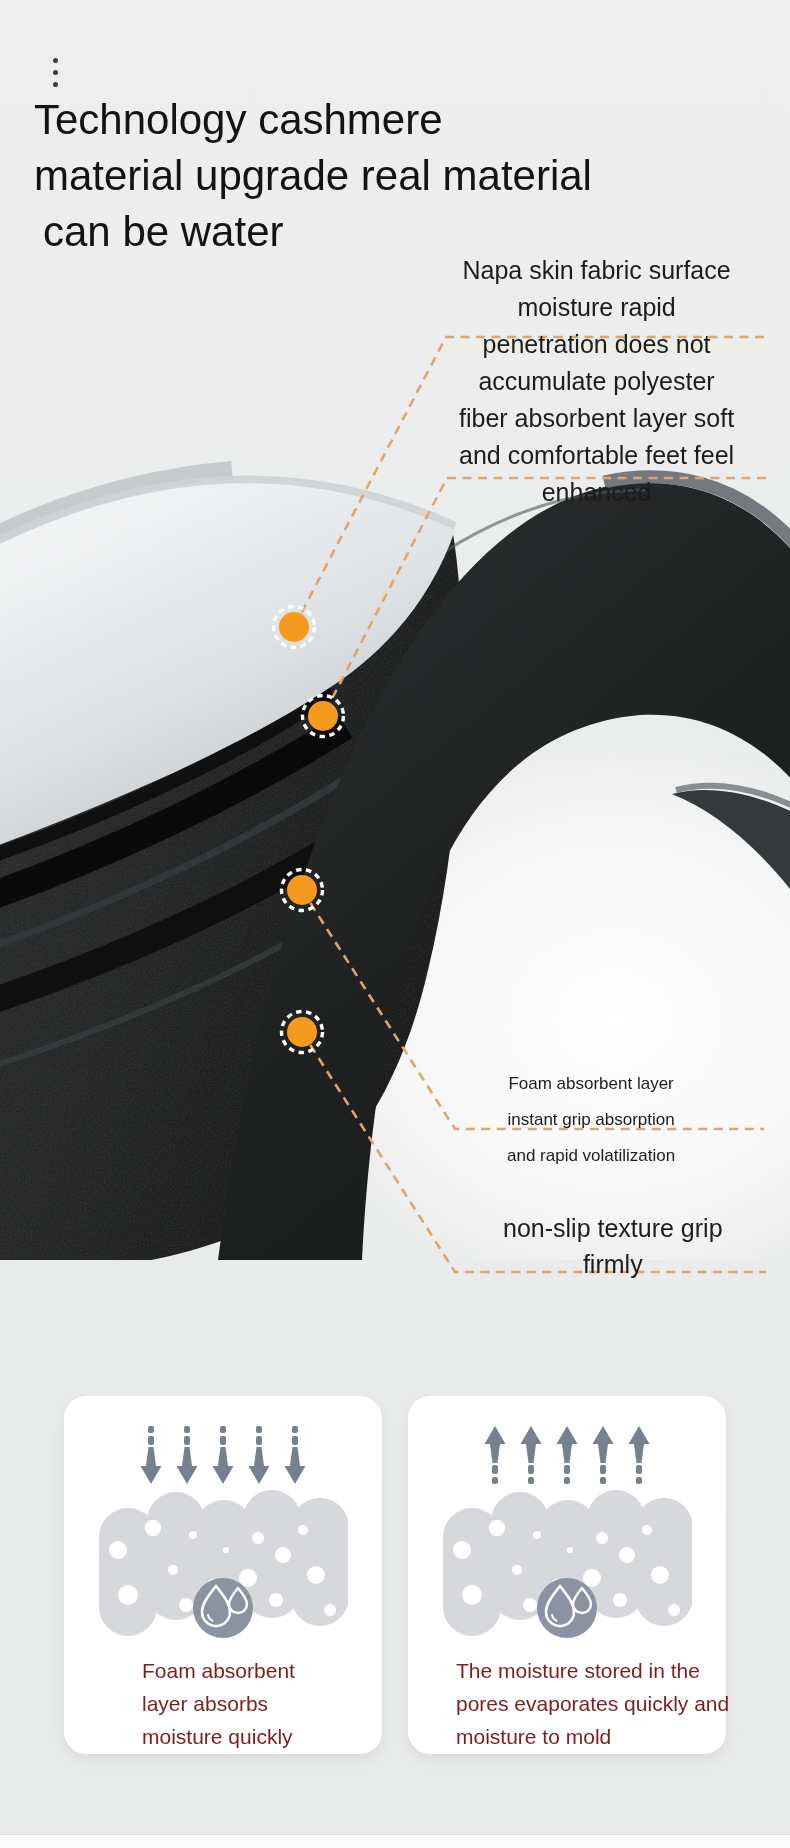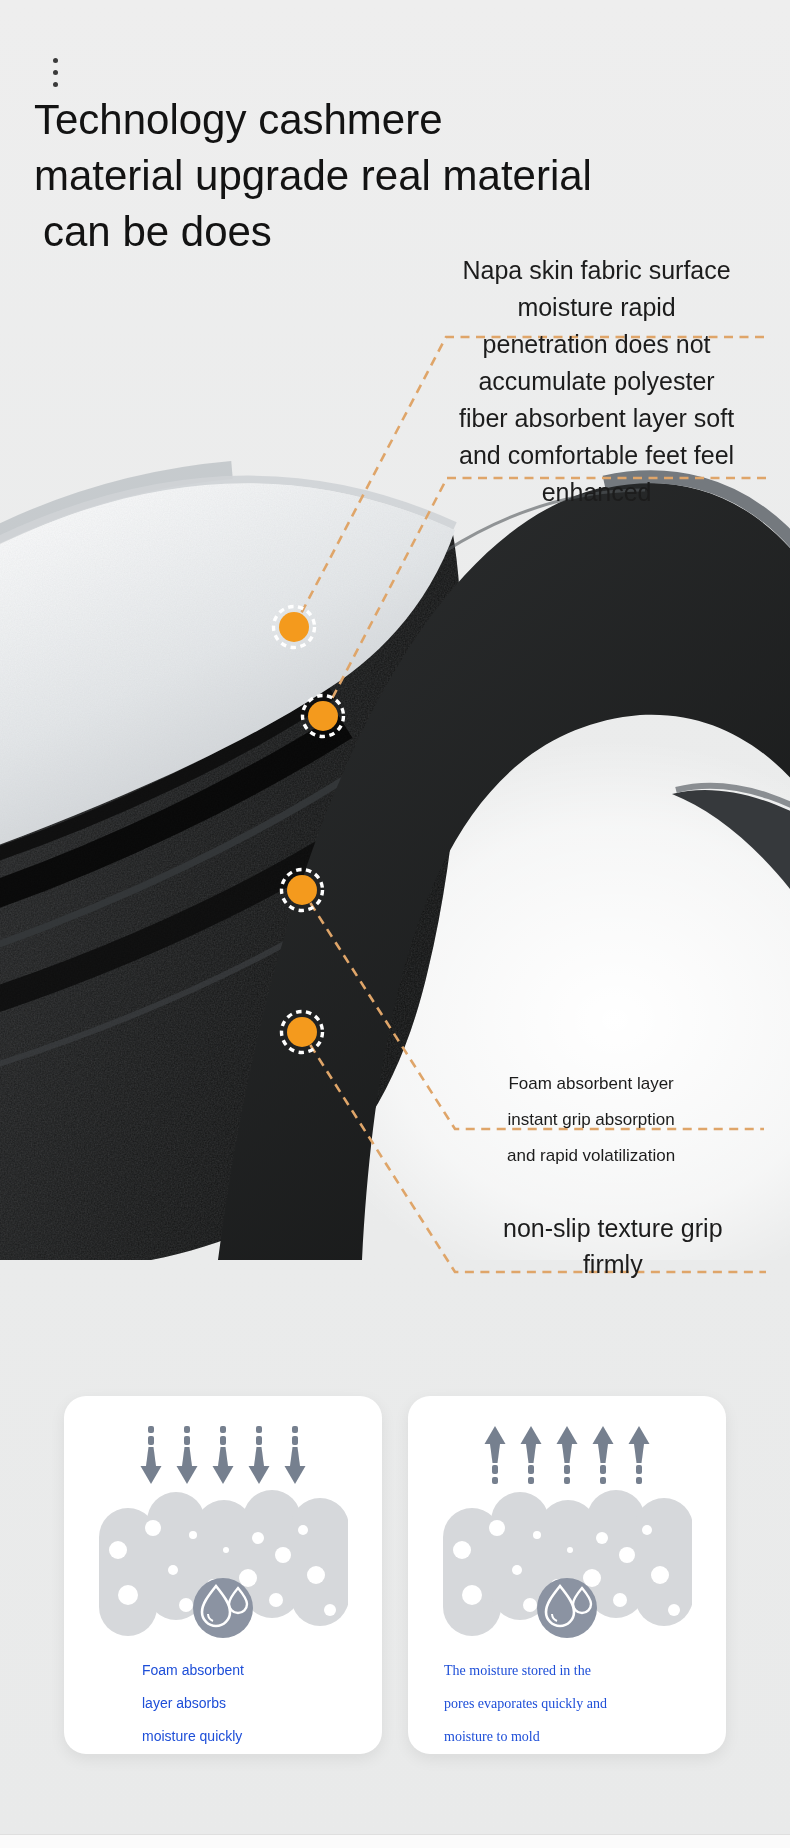--- a/index.html
+++ b/index.html
@@ -32,42 +32,42 @@
   
   .card{
     position:absolute;top:1396px;width:318px;height:358px;
     background:#ffffff;border-radius:22px;
     box-shadow:0 5px 16px rgba(0,0,0,0.07);
   }
   .card.card-left{left:64px;}
   .card.card-right{left:408px;}
   .card .arrows{position:absolute;left:50%;transform:translateX(-50%);top:30px;}
   .card .foamgfx{position:absolute;left:50%;transform:translateX(-50%);top:94px;}
-  .card .cardtext{position:absolute;top:258px;font-size:14px;line-height:33px;color:#1d4ed8;}
+  .card .cardtext{position:absolute;top:258px;font-size:21px;line-height:33px;color:#7f1d1d;}
   .card-left .cardtext{left:78px;}
-  .card-right .cardtext{left:36px;font-family:Liberation Serif, serif;}
+  .card-right .cardtext{left:48px;}
   .cardtext .cline{white-space:nowrap;}
   
   .bottom-strip{position:absolute;left:0;top:1834px;width:790px;height:14px;background:#fbfbfb;border-top:1px solid #dfdfdf;}
 </style>
 </head>
 <body>
 
 <div class="page">
 
   <div class="menu-dots">
       <i></i>
       <i></i>
       <i></i>
     </div>
 
   <div class="title">
     <div class="tline">Technology cashmere</div>
     <div class="tline">material upgrade real material</div>
-    <div class="tline indent">can be does</div>
+    <div class="tline indent">can be water</div>
   </div>
 
   <svg class="photo" width="790" height="830" viewBox="0 0 790 830">
     <defs>
       <linearGradient id="gFab" x1="0" y1="0" x2="0.6" y2="1">
         <stop offset="0" stop-color="#ffffff"></stop>
         <stop offset="0.55" stop-color="#e4e7e9"></stop>
         <stop offset="1" stop-color="#c3c7cb"></stop>
       </linearGradient>
       <linearGradient id="gStack" x1="0" y1="0" x2="0.9" y2="0.5">

